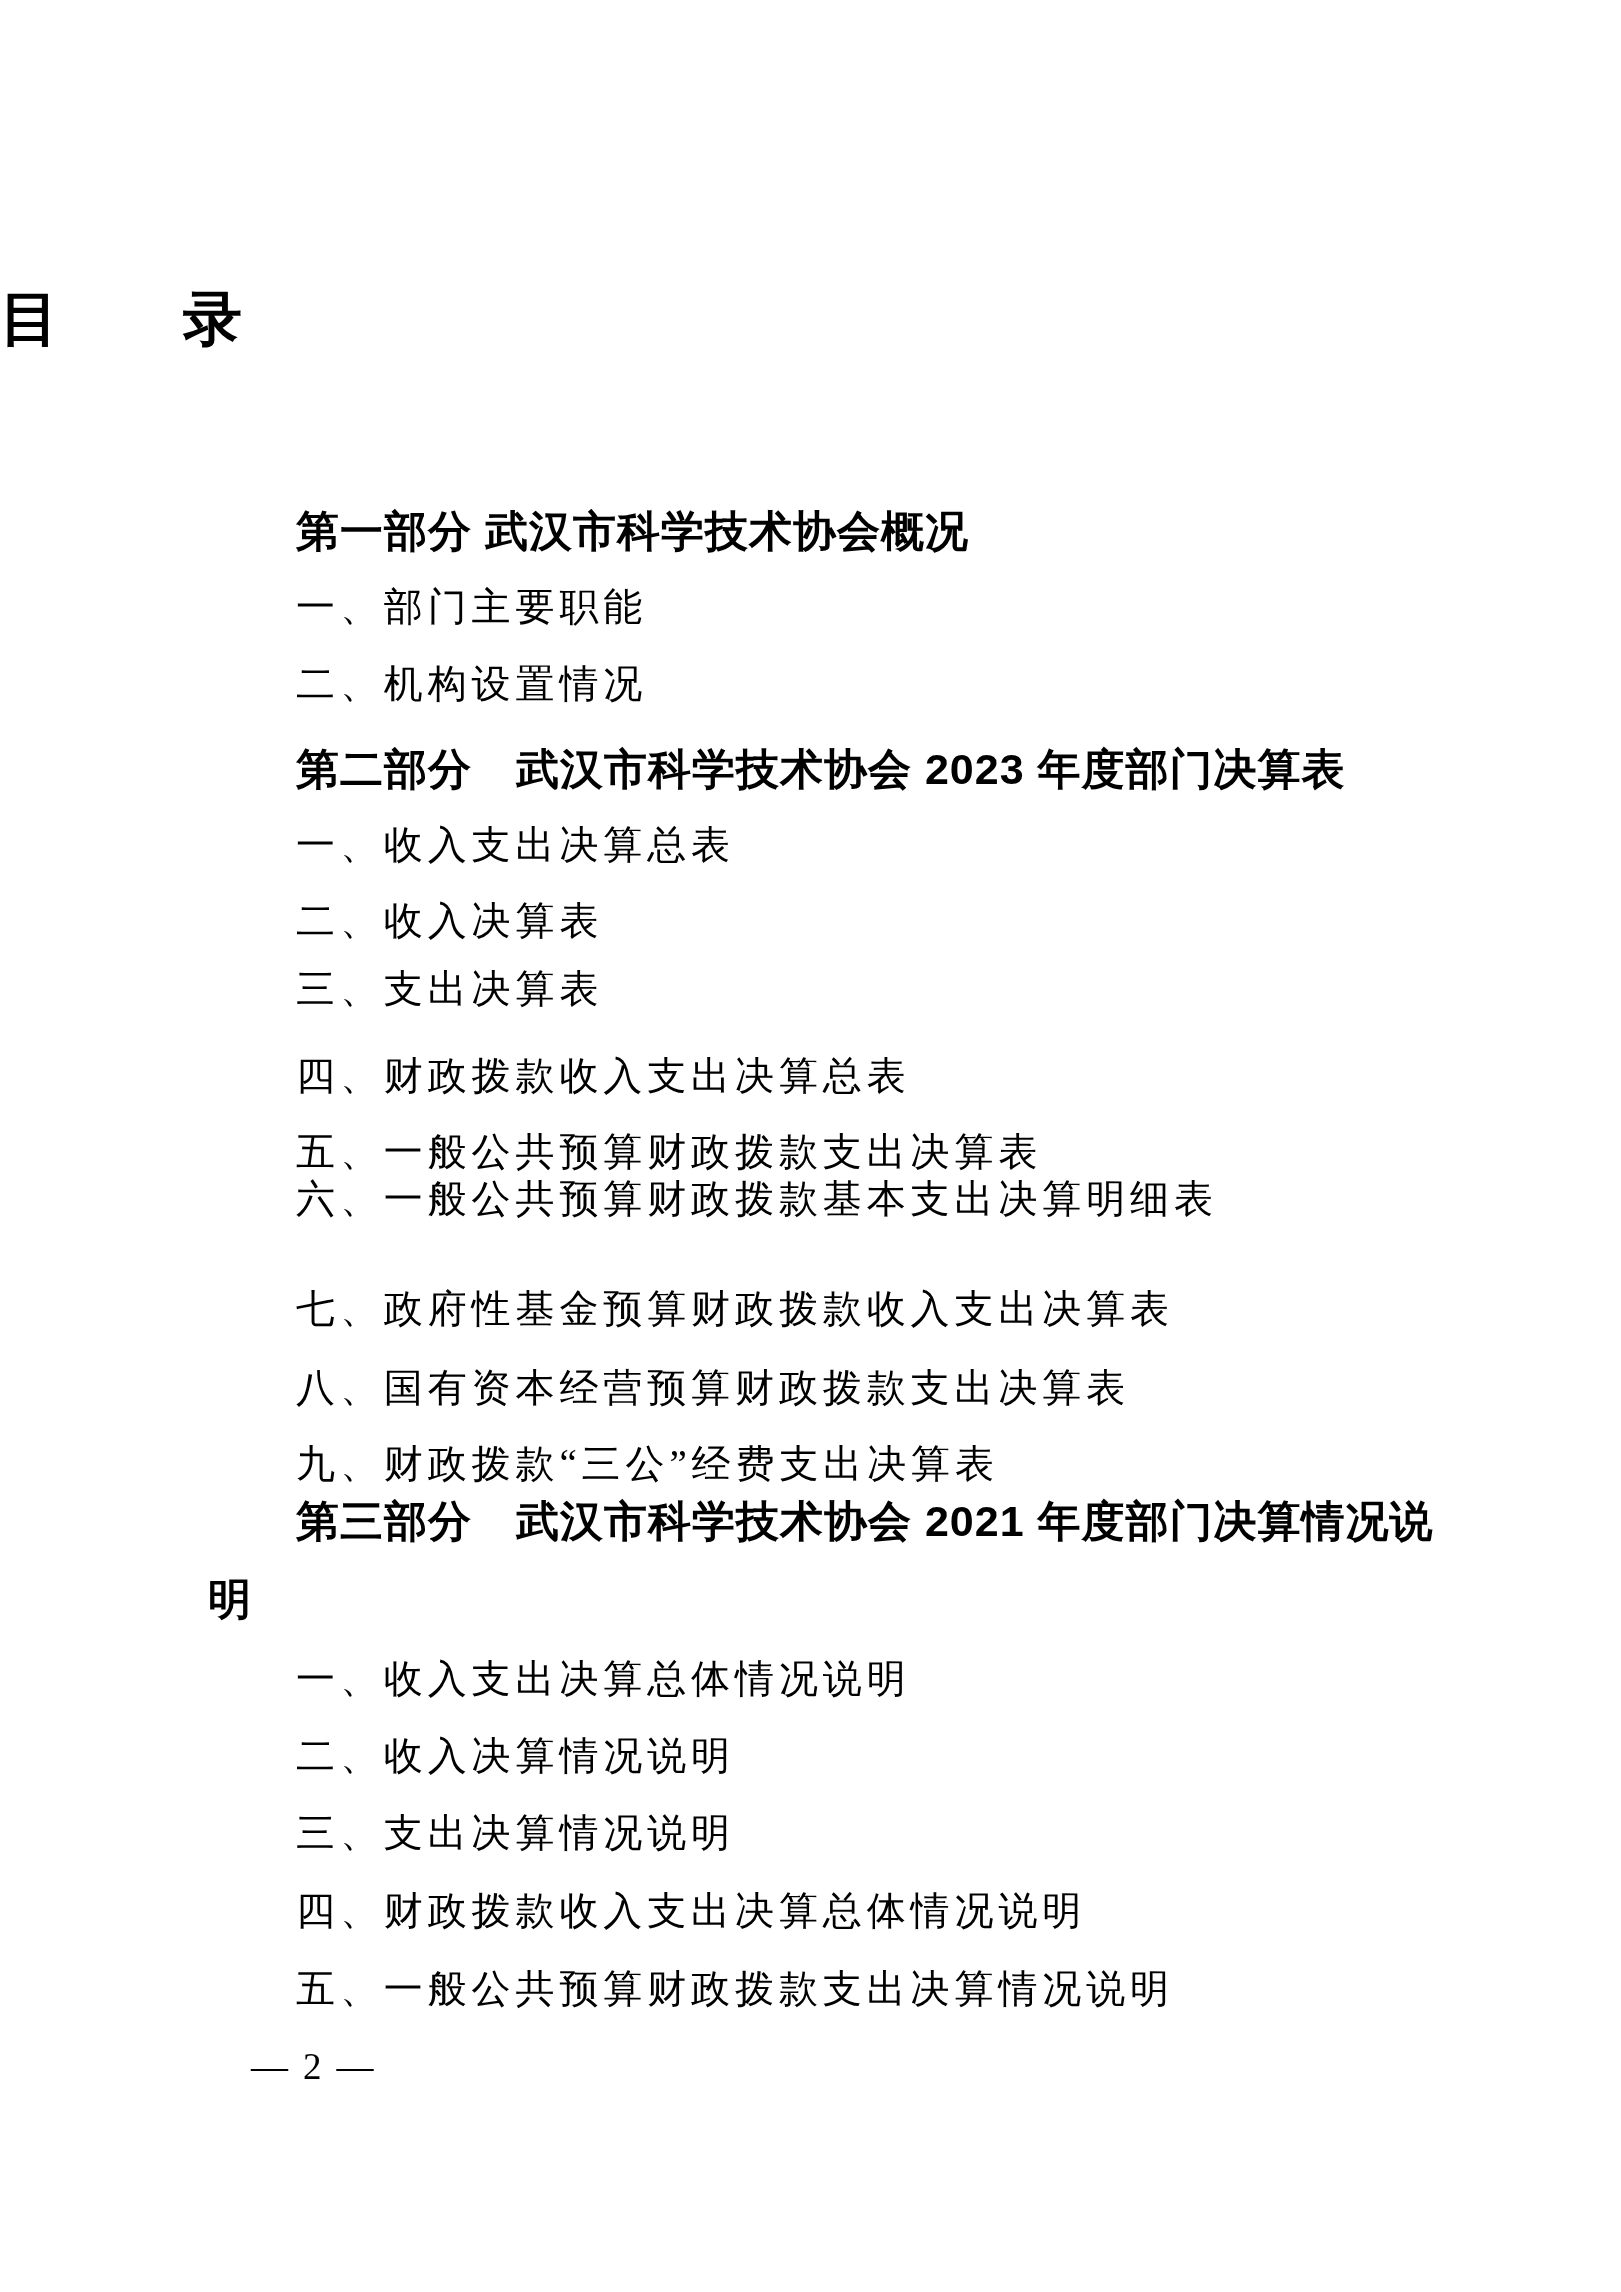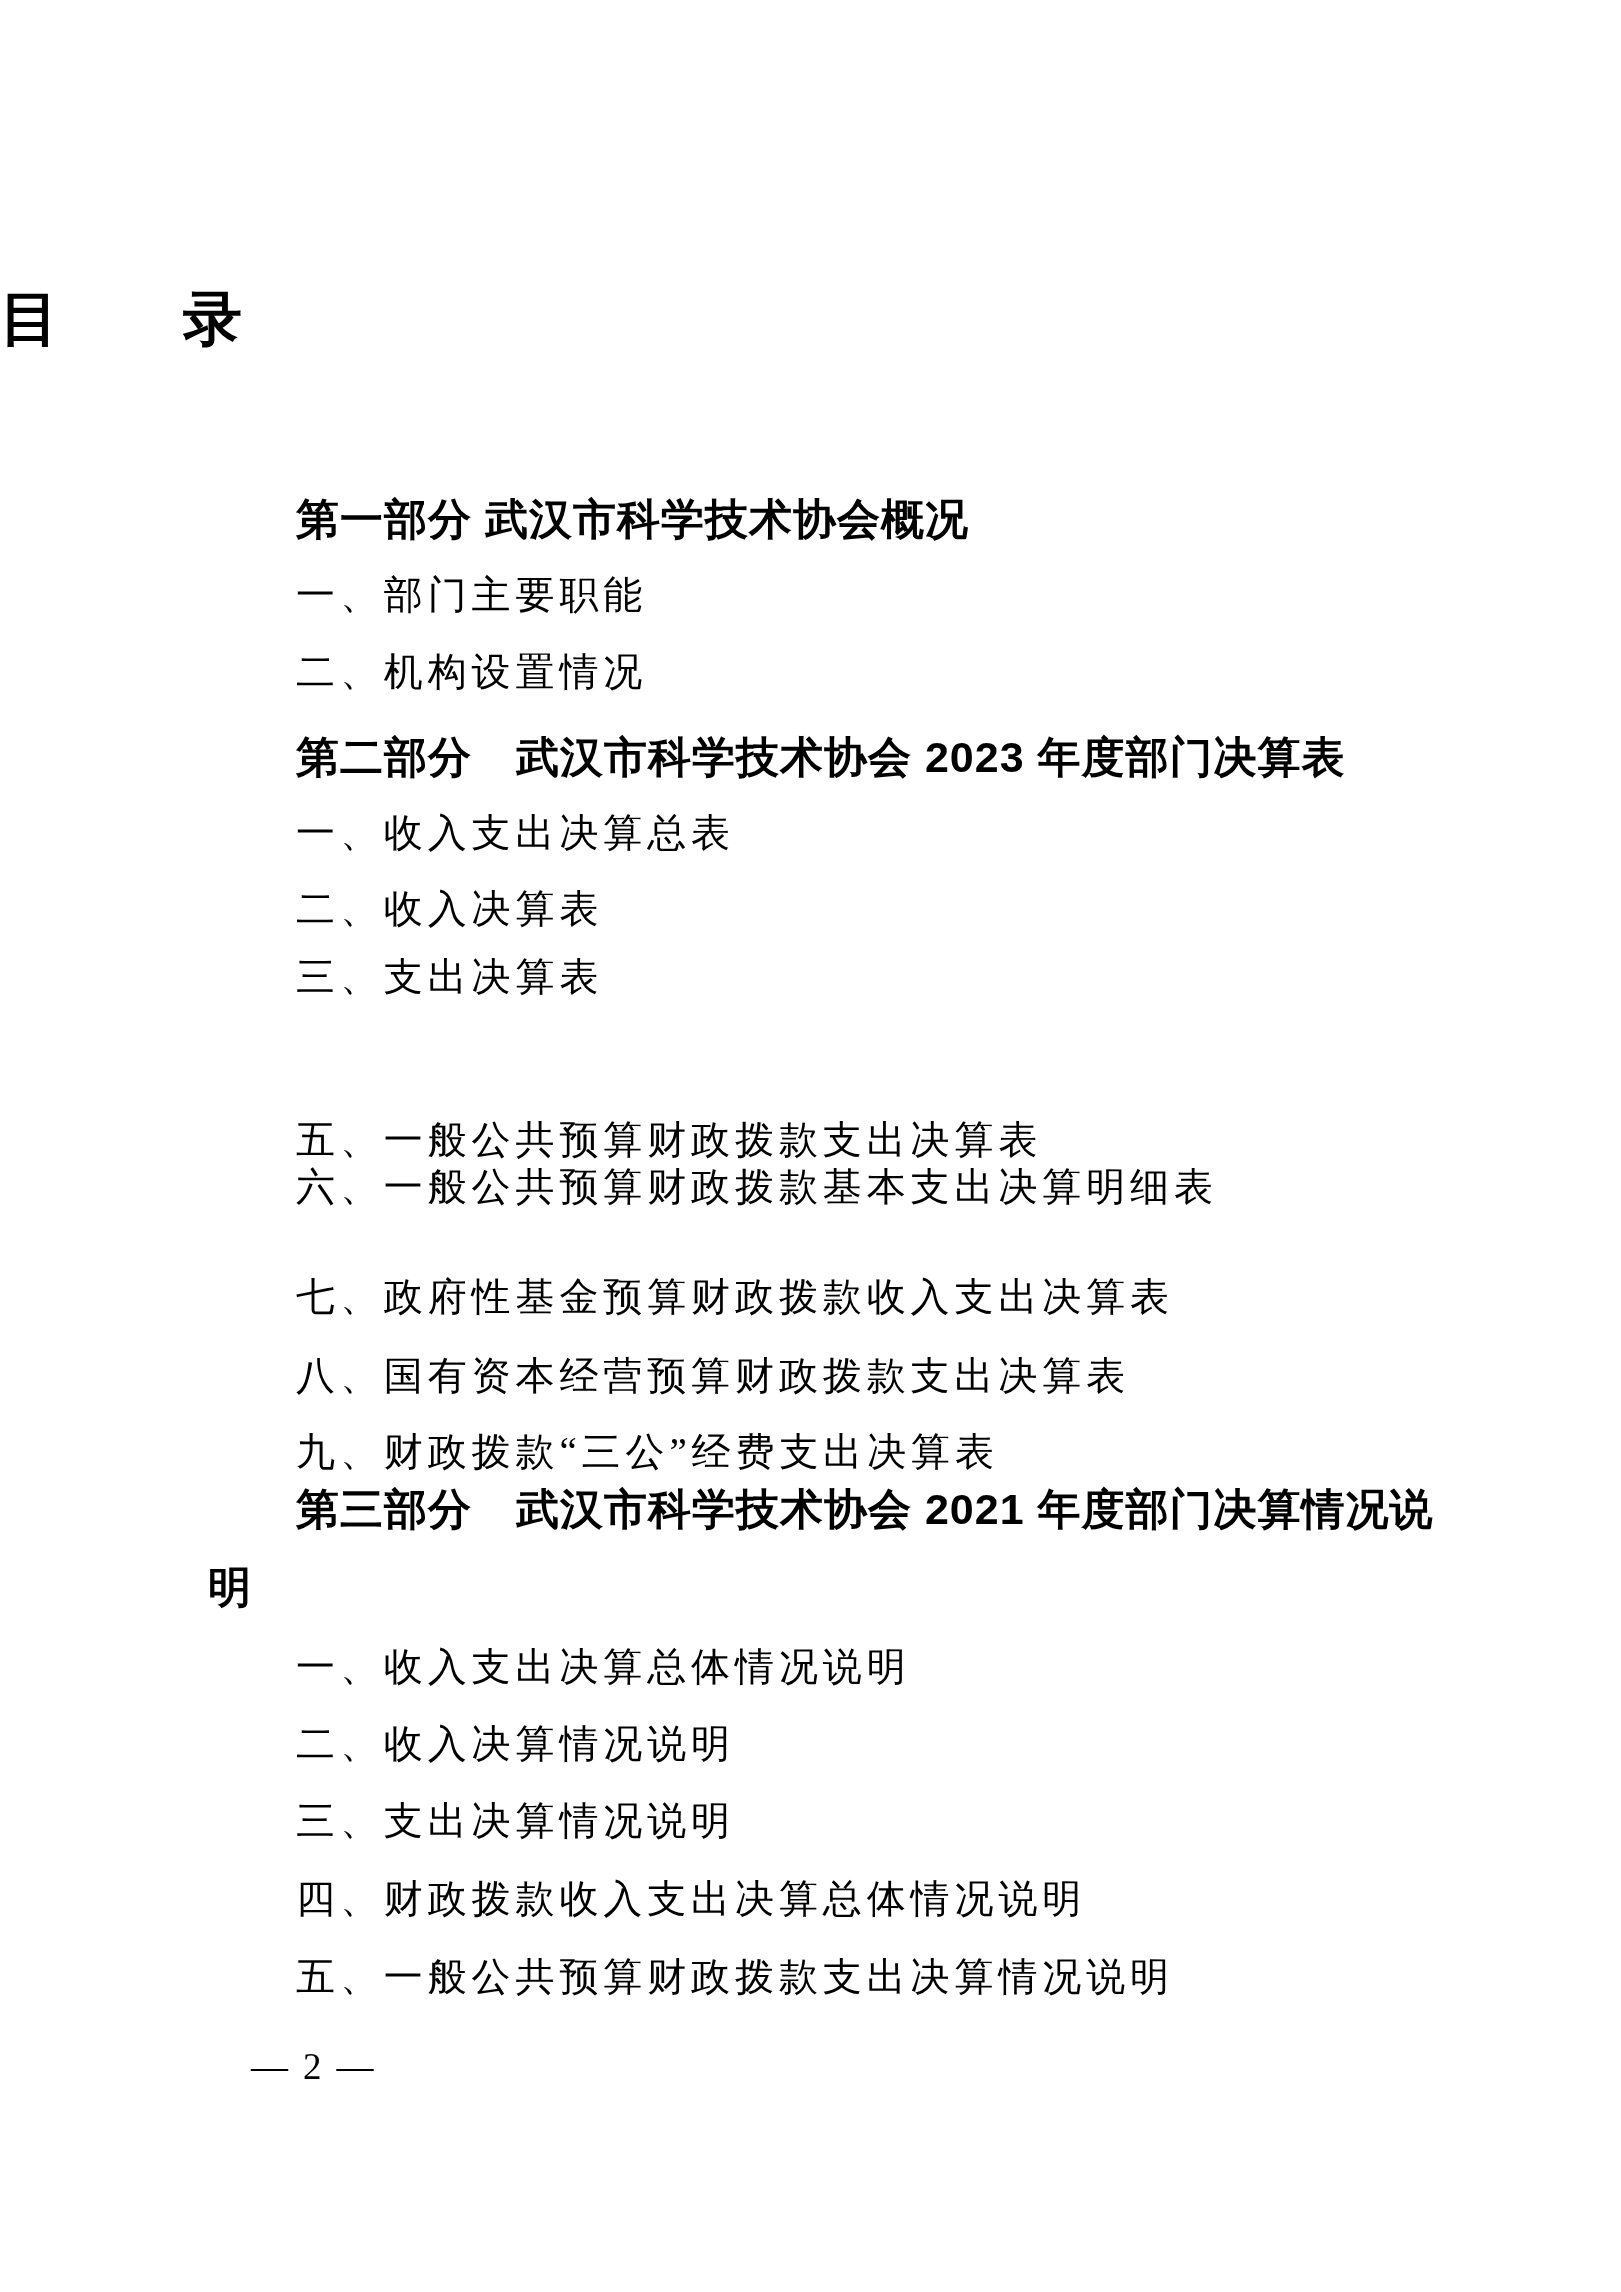--- a/index.html
+++ b/index.html
@@ -27,20 +27,21 @@
     font-size: 59px;
     line-height: 1.1;
     letter-spacing: 2px;
     white-space: pre;
   }
   .line {
     position: absolute;
     left: 296px;
     white-space: pre;
     line-height: 1.08;
+    margin-top: 12px;
   }
   .heading {
     font-family: "Liberation Sans", sans-serif;
     font-weight: 700;
     font-size: 43px;
     letter-spacing: 1px;
   }
   .item {
     font-family: Liberation Serif, serif;
     font-weight: 400;
@@ -68,20 +69,21 @@
   <h1 class="doc-title">目　　录</h1>
 
   <div class="line heading" style="top:496px">第一部分 武汉市科学技术协会概况</div>
   <div class="line item" style="top:574px">一、部门主要职能</div>
   <div class="line item" style="top:651px">二、机构设置情况</div>
 
   <div class="line heading" style="top:734px">第二部分　武汉市科学技术协会 2023 年度部门决算表</div>
   <div class="line item" style="top:812px">一、收入支出决算总表</div>
   <div class="line item" style="top:888px">二、收入决算表</div>
   <div class="line item" style="top:956px">三、支出决算表</div>
+  <div class="line item" style="top:1043px">四、财政拨款收入支出决算总表</div>
   <div class="line item" style="top:1119px">五、一般公共预算财政拨款支出决算表</div>
   <div class="line item" style="top:1166px">六、一般公共预算财政拨款基本支出决算明细表</div>
   <div class="line item" style="top:1355px">八、国有资本经营预算财政拨款支出决算表</div>
   <div class="line item" style="top:1276px">七、政府性基金预算财政拨款收入支出决算表</div>
   <div class="line item" style="top:1431px">九、财政拨款“三公”经费支出决算表</div>
 
   <div class="line heading" style="top:1486px">第三部分　武汉市科学技术协会 2021 年度部门决算情况说</div>
   <div class="line heading cont" style="top:1564px">明</div>
   <div class="line item" style="top:1646px">一、收入支出决算总体情况说明</div>
   <div class="line item" style="top:1723px">二、收入决算情况说明</div>

